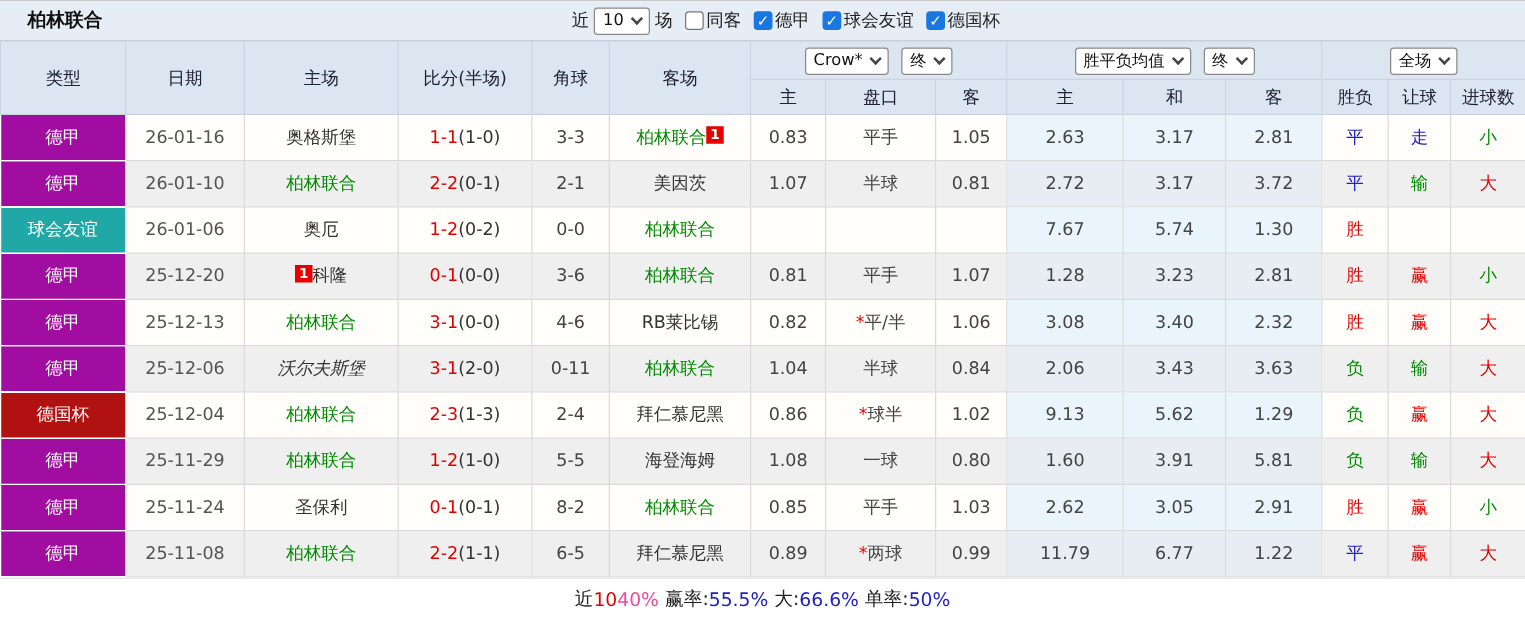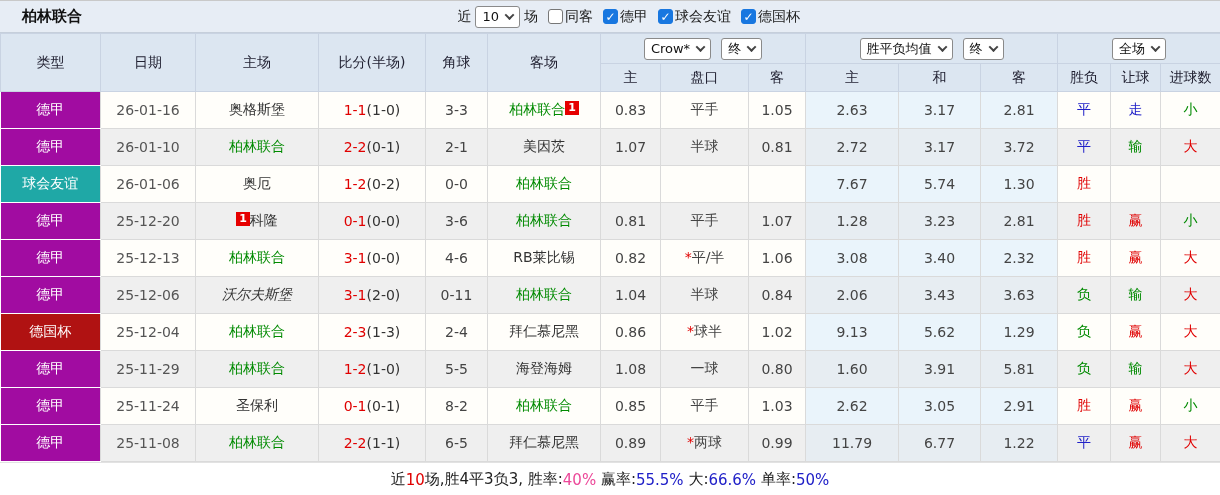--- a/index.html
+++ b/index.html
@@ -337,21 +337,20 @@
           <td><span style="color: rgb(32, 32, 200);">平</span></td>
           <td><span style="color: rgb(224, 0, 0);">赢</span></td>
           <td><span style="color: rgb(224, 0, 0);">大</span></td>
         </tr>
       </tbody>
   </table>
 
   <div class="footer" id="footer">
       <span style="color: rgb(34, 34, 34);">近</span>
       <span style="color: rgb(224, 0, 0);">10</span>
-      <span style="color: rgb(34, 34, 34);">场,胜4平3负3, 胜率:</span>
       <span style="color: #ec4899;">40%</span>
       <span style="color: rgb(34, 34, 34);"> 赢率:</span>
       <span style="color: rgb(32, 32, 200);">55.5%</span>
       <span style="color: rgb(34, 34, 34);"> 大:</span>
       <span style="color: rgb(32, 32, 200);">66.6%</span>
       <span style="color: rgb(34, 34, 34);"> 单率:</span>
       <span style="color: rgb(32, 32, 200);">50%</span>
     </div>
 
 </div>

